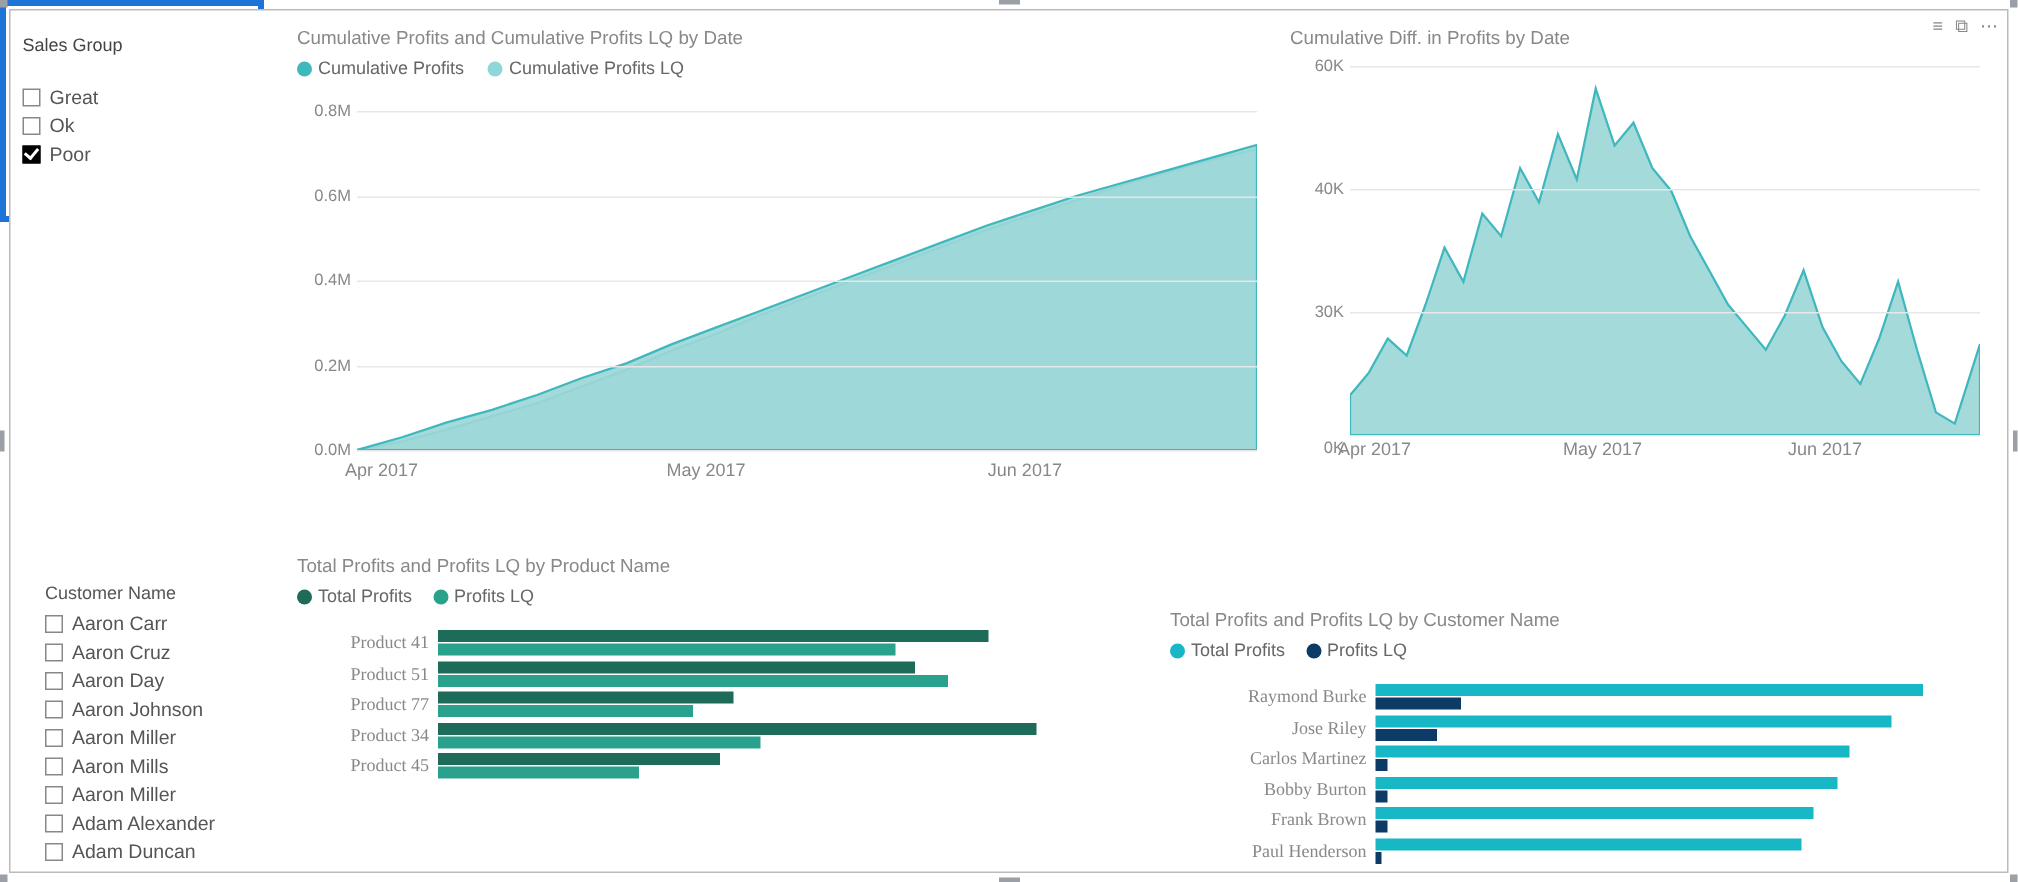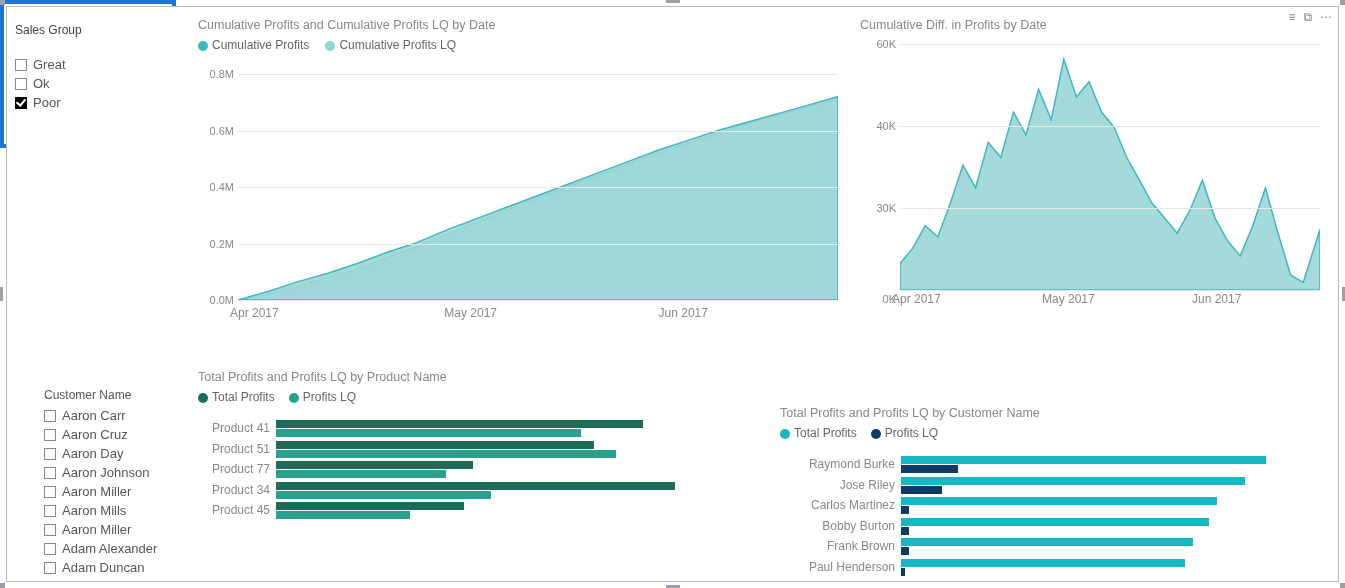--- a/index.html
+++ b/index.html
@@ -21,21 +21,21 @@
   #slicer-salesgroup { position:absolute; inset:6px; border:1px solid #bbb; background:#fff; }
   .sg-hdr { position:absolute; top:4px; right:6px; display:flex; gap:8px; }
   .sg-hdr span { color:#888; font-size:12px; line-height:12px; }
   .sg-body { position:absolute; top:48px; left:8px; right:8px; }
   .sg-title { font-size:12px; color:#444; position:absolute; top:16px; left:8px; }
   
   .hndl { position:absolute; width:14px; height:6px; background:#9aa0a6; }
   .hndl.v { width:6px; height:14px; }
   .hndl.c { width:10px; height:10px; }
 
-  #slicer-customer { left: 44px; top: 388px; width: 160px; }
+  #slicer-customer { left: 30px; top: 388px; width: 160px; }
 
   
   #chart1 { position:absolute; left:198px; top:18px; width:640px; height:300px; }
   .ctitle { font-size:12.5px; color:#888; }
   .legend { display:flex; gap:16px; margin-top:6px; font-size:12px; color:#666; }
   .ldot { width:10px; height:10px; border-radius:50%; display:inline-block; margin-right:4px; vertical-align:middle; }
   .plot { position:absolute; left:0; top:56px; width:640px; height:244px; }
   .yaxis { position:absolute; left:0; top:0; width:40px; height:244px; font-size:11px; color:#888; }
   .ylab { position:absolute; right:4px; transform:translateY(-50%); }
   .grid { position:absolute; left:40px; right:0; height:1px; background:#e7e7e7; }
@@ -43,21 +43,21 @@
   .xlab { position:absolute; bottom:0; transform:translateX(-8px); }
   svg.area { position:absolute; left:40px; top:0; }
 
   
   #chart2 { position:absolute; left:860px; top:18px; width:460px; height:300px; }
   #chart2 .plot { width:460px; height:244px; }
   #chart2 svg.area { left:40px; }
 
   
   #chart3 { position:absolute; left:198px; top:370px; width:540px; height:215px; }
-  .bars-wrap { position:absolute; left:0; top:48px; width:540px; bottom:0; overflow:hidden; }
+  .bars-wrap { position:absolute; left:16px; top:48px; width:540px; bottom:0; overflow:hidden;font-family:Liberation Serif, serif; }
   .bar-row { position:relative; height:20.5px; }
   .bar-cat { position:absolute; left:0; width:72px; text-align:right; font-size:12px; color:#888; top:3px; }
   .bar-track { position:absolute; left:78px; right:0; top:0; height:100%; }
   .bar { position:absolute; height:8px; }
 
   
   #chart4 { position:absolute; left:780px; top:370px; width:560px; height:215px;margin-top:36px; }
   #chart4 .bar-cat{ width:115px; }
   #chart4 .bar-track{ left:121px; }
 

